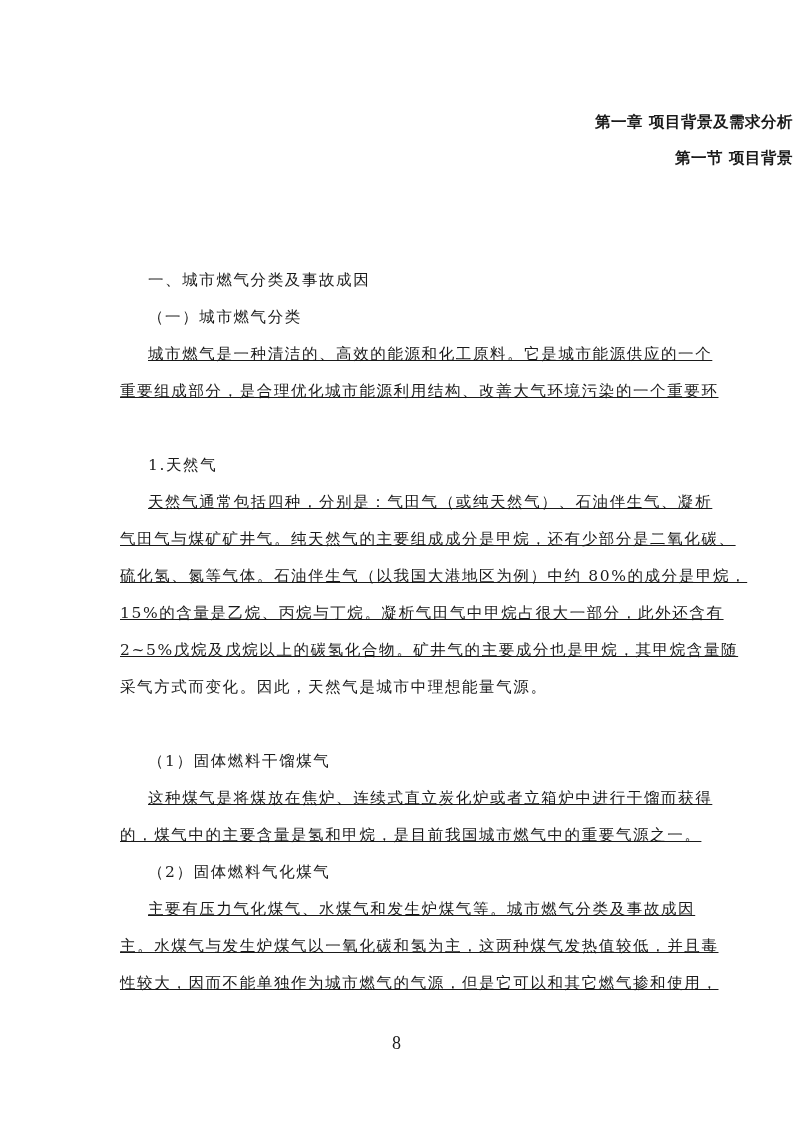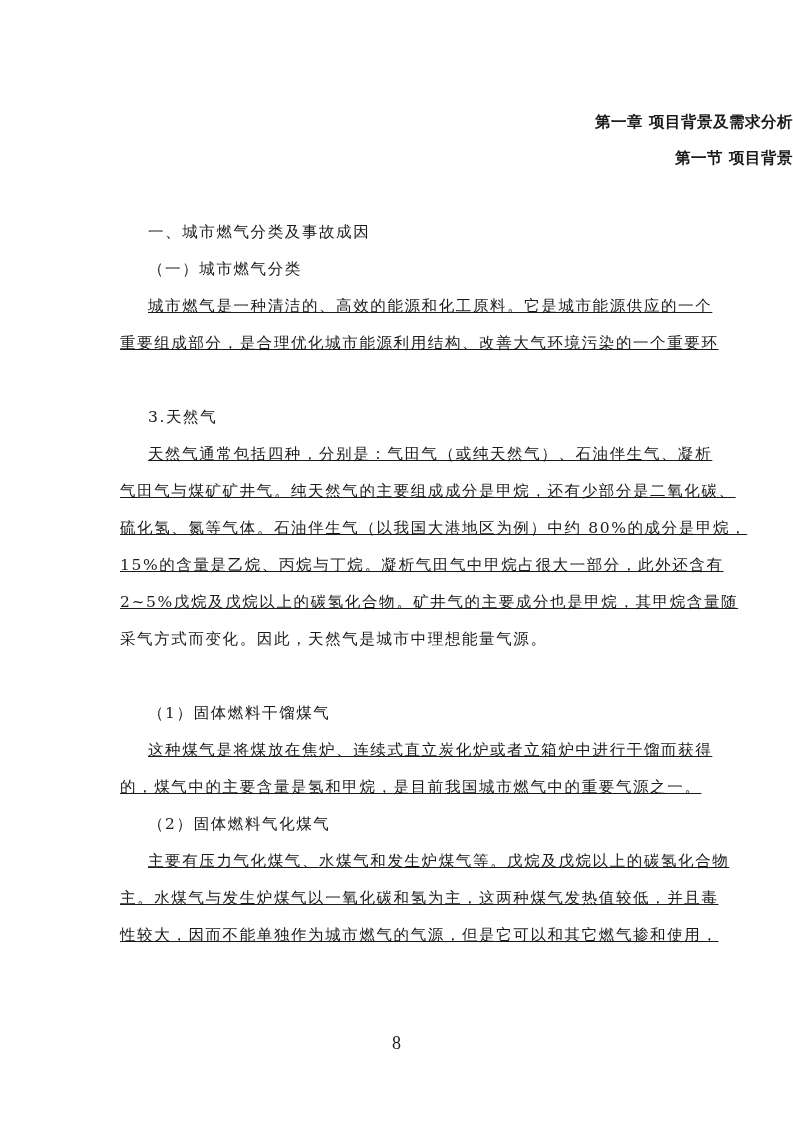--- a/index.html
+++ b/index.html
@@ -2,46 +2,46 @@
 <html><head>
   <meta charset="utf-8">
   <style>
     html, body { margin: 0; padding: 0; background: #ffffff; }
     body { width: 793px; height: 1122px; position: relative; overflow: hidden;
            font-family: "DejaVu Serif", "Liberation Serif", serif; color: #1a1a1a; }
     .page { position: absolute; left: 0; top: 0; width: 793px; height: 1122px; }
     .title { position: absolute; left: 0; width: 793px; text-align: right;
              font-weight: bold; font-size: 15.5px; letter-spacing: 0.5px; }
     .line { position: absolute; left: 120px; width: 553px; font-size: 15.5px;
-            white-space: nowrap; letter-spacing: 1.6px; line-height: 20px; }
+            white-space: nowrap; letter-spacing: 1.6px; line-height: 20px; margin-top: 48px; }
     .just { text-align: justify; text-align-last: justify; text-decoration: underline; }
     .ind { left: 148px; width: 525px; }
     .pagenum { position: absolute; top: 1033px; left: 0; width: 793px; text-align: center;
                font-size: 18px; font-family: "Liberation Serif", serif; }
   </style>
 </head>
 <body>
 
 <div class="page">
   <div class="title" style="top:112px">第一章  项目背景及需求分析</div>
   <div class="title" style="top:148px">第一节  项目背景</div>
 
   <div class="line ind" style="top:222px">一、城市燃气分类及事故成因</div>
   <div class="line ind" style="top:259px">（一）城市燃气分类</div>
   <div class="line ind just" style="top:296px">城市燃气是一种清洁的、高效的能源和化工原料。它是城市能源供应的一个</div>
   <div class="line just" style="top:333px">重要组成部分，是合理优化城市能源利用结构、改善大气环境污染的一个重要环</div>
-  <div class="line ind" style="top:407px">3.天然气</div>
+  <div class="line ind" style="top:407px">1.天然气</div>
   <div class="line ind just" style="top:444px">天然气通常包括四种，分别是：气田气（或纯天然气）、石油伴生气、凝析</div>
   <div class="line just" style="top:481px">气田气与煤矿矿井气。纯天然气的主要组成成分是甲烷，还有少部分是二氧化碳、</div>
   <div class="line just" style="top:518px">硫化氢、氮等气体。石油伴生气（以我国大港地区为例）中约 80%的成分是甲烷，</div>
   <div class="line just" style="top:555px">15%的含量是乙烷、丙烷与丁烷。凝析气田气中甲烷占很大一部分，此外还含有</div>
   <div class="line just" style="top:592px">2~5%戊烷及戊烷以上的碳氢化合物。矿井气的主要成分也是甲烷，其甲烷含量随</div>
   <div class="line" style="top:629px">采气方式而变化。因此，天然气是城市中理想能量气源。</div>
   <div class="line ind" style="top:703px">（1）固体燃料干馏煤气</div>
   <div class="line ind just" style="top:740px">这种煤气是将煤放在焦炉、连续式直立炭化炉或者立箱炉中进行干馏而获得</div>
   <div class="line just" style="top:777px">的，煤气中的主要含量是氢和甲烷，是目前我国城市燃气中的重要气源之一。</div>
   <div class="line ind" style="top:814px">（2）固体燃料气化煤气</div>
-  <div class="line ind just" style="top:851px">主要有压力气化煤气、水煤气和发生炉煤气等。戊烷及戊烷以上的碳氢化合物</div>
+  <div class="line ind just" style="top:851px">主要有压力气化煤气、水煤气和发生炉煤气等。城市燃气分类及事故成因</div>
   <div class="line just" style="top:888px">主。水煤气与发生炉煤气以一氧化碳和氢为主，这两种煤气发热值较低，并且毒</div>
   <div class="line just" style="top:925px">性较大，因而不能单独作为城市燃气的气源，但是它可以和其它燃气掺和使用，</div>
 
   <div class="pagenum">8</div>
 </div>
 
 </body></html>

